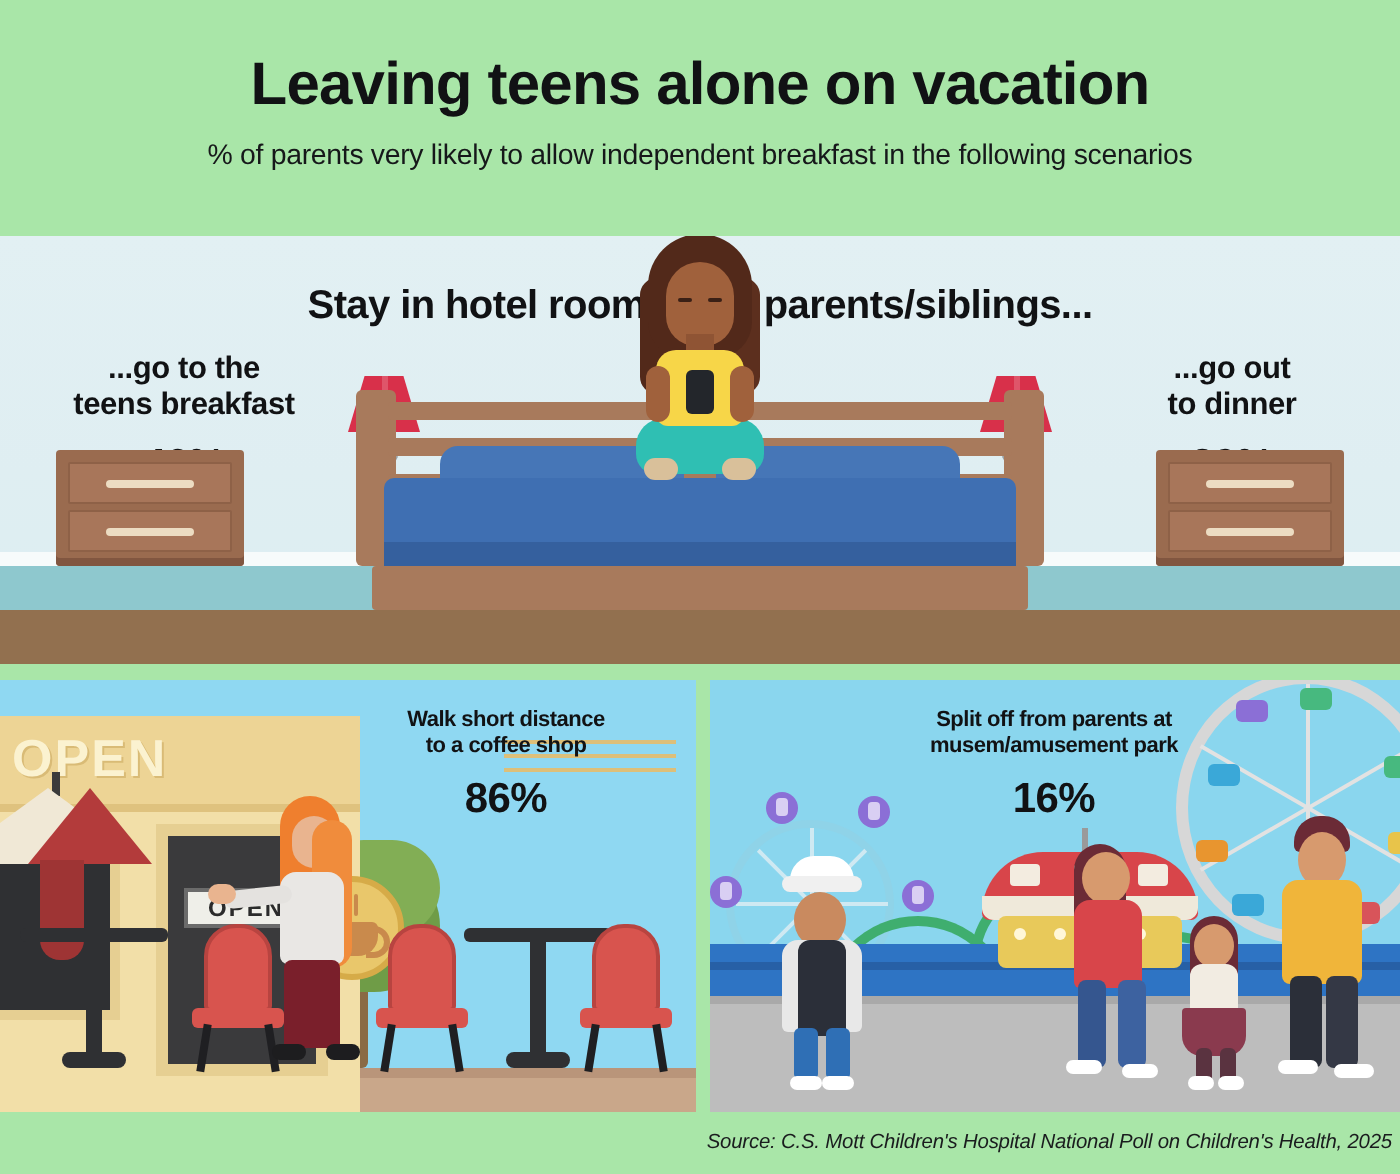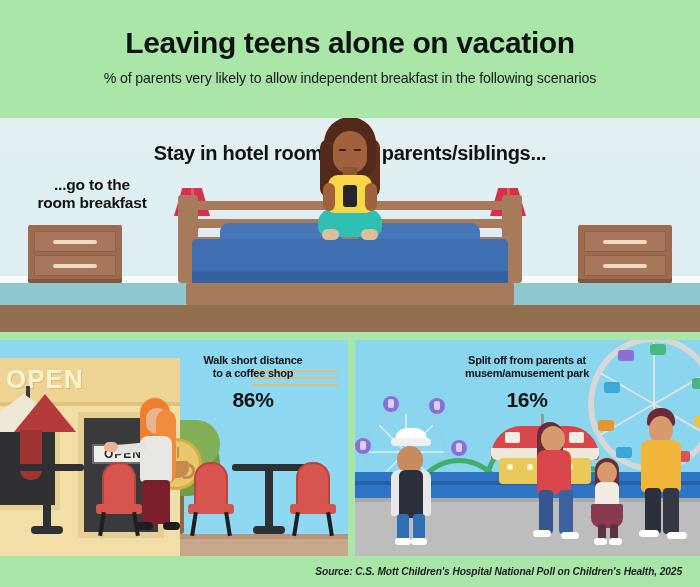--- a/index.html
+++ b/index.html
@@ -167,41 +167,46 @@
   .car-roof-box{position:absolute;top:6px;width:15px;height:11px;background:#f3ece0;border-radius:2px;}
   .person{position:absolute;bottom:10px;z-index:25;}
   .p-head{position:absolute;border-radius:50%;}
   .p-body{position:absolute;border-radius:6px 6px 4px 4px;}
   .p-leg{position:absolute;border-radius:3px;}
   .p-shoe{position:absolute;height:7px;border-radius:4px;background:#ffffff;}
 
   
   .footer{position:absolute;left:0;bottom:0;width:700px;height:31px;background:#a9e6a8;
           display:flex;align-items:center;justify-content:flex-end;}
-  .source{font-size:10.2px;font-style:italic;font-weight:bold;color:#1a1c1e;padding-right:18px;letter-spacing:-0.1px;}
+  .source{font-size:10.2px;font-style:italic;font-weight:normal;color:#1a1c1e;padding-right:4px;letter-spacing:-0.1px;}
 </style>
 </head>
 <body>
 
 <div class="infographic">
 
   <div class="header">
     <div class="headline">Leaving teens alone on vacation</div>
     <div class="subhead">% of parents very likely to allow independent breakfast in the following scenarios</div>
   </div>
 
   <div class="panel-hotel">
     <div class="hotel-title">Stay in hotel room while parents/siblings...</div>
 
     <div class="stat-block stat-left">
       <div class="stat-label">...go to the
-room breakfast</div>
+teens breakfast</div>
       <div class="stat-pct">46%</div>
     </div>
 
+    <div class="stat-block stat-right">
+      <div class="stat-label">...go out
+to dinner</div>
+      <div class="stat-pct">29%</div>
+    </div>
 
     <div class="floor"></div>
     <div class="baseboard"></div>
     <div class="floor-dark"></div>
 
     <div class="lamp lamp-left">
       <div class="lamp-shade"></div>
         <div class="lamp-neck"></div>
         <div class="lamp-base"></div>
     </div>

